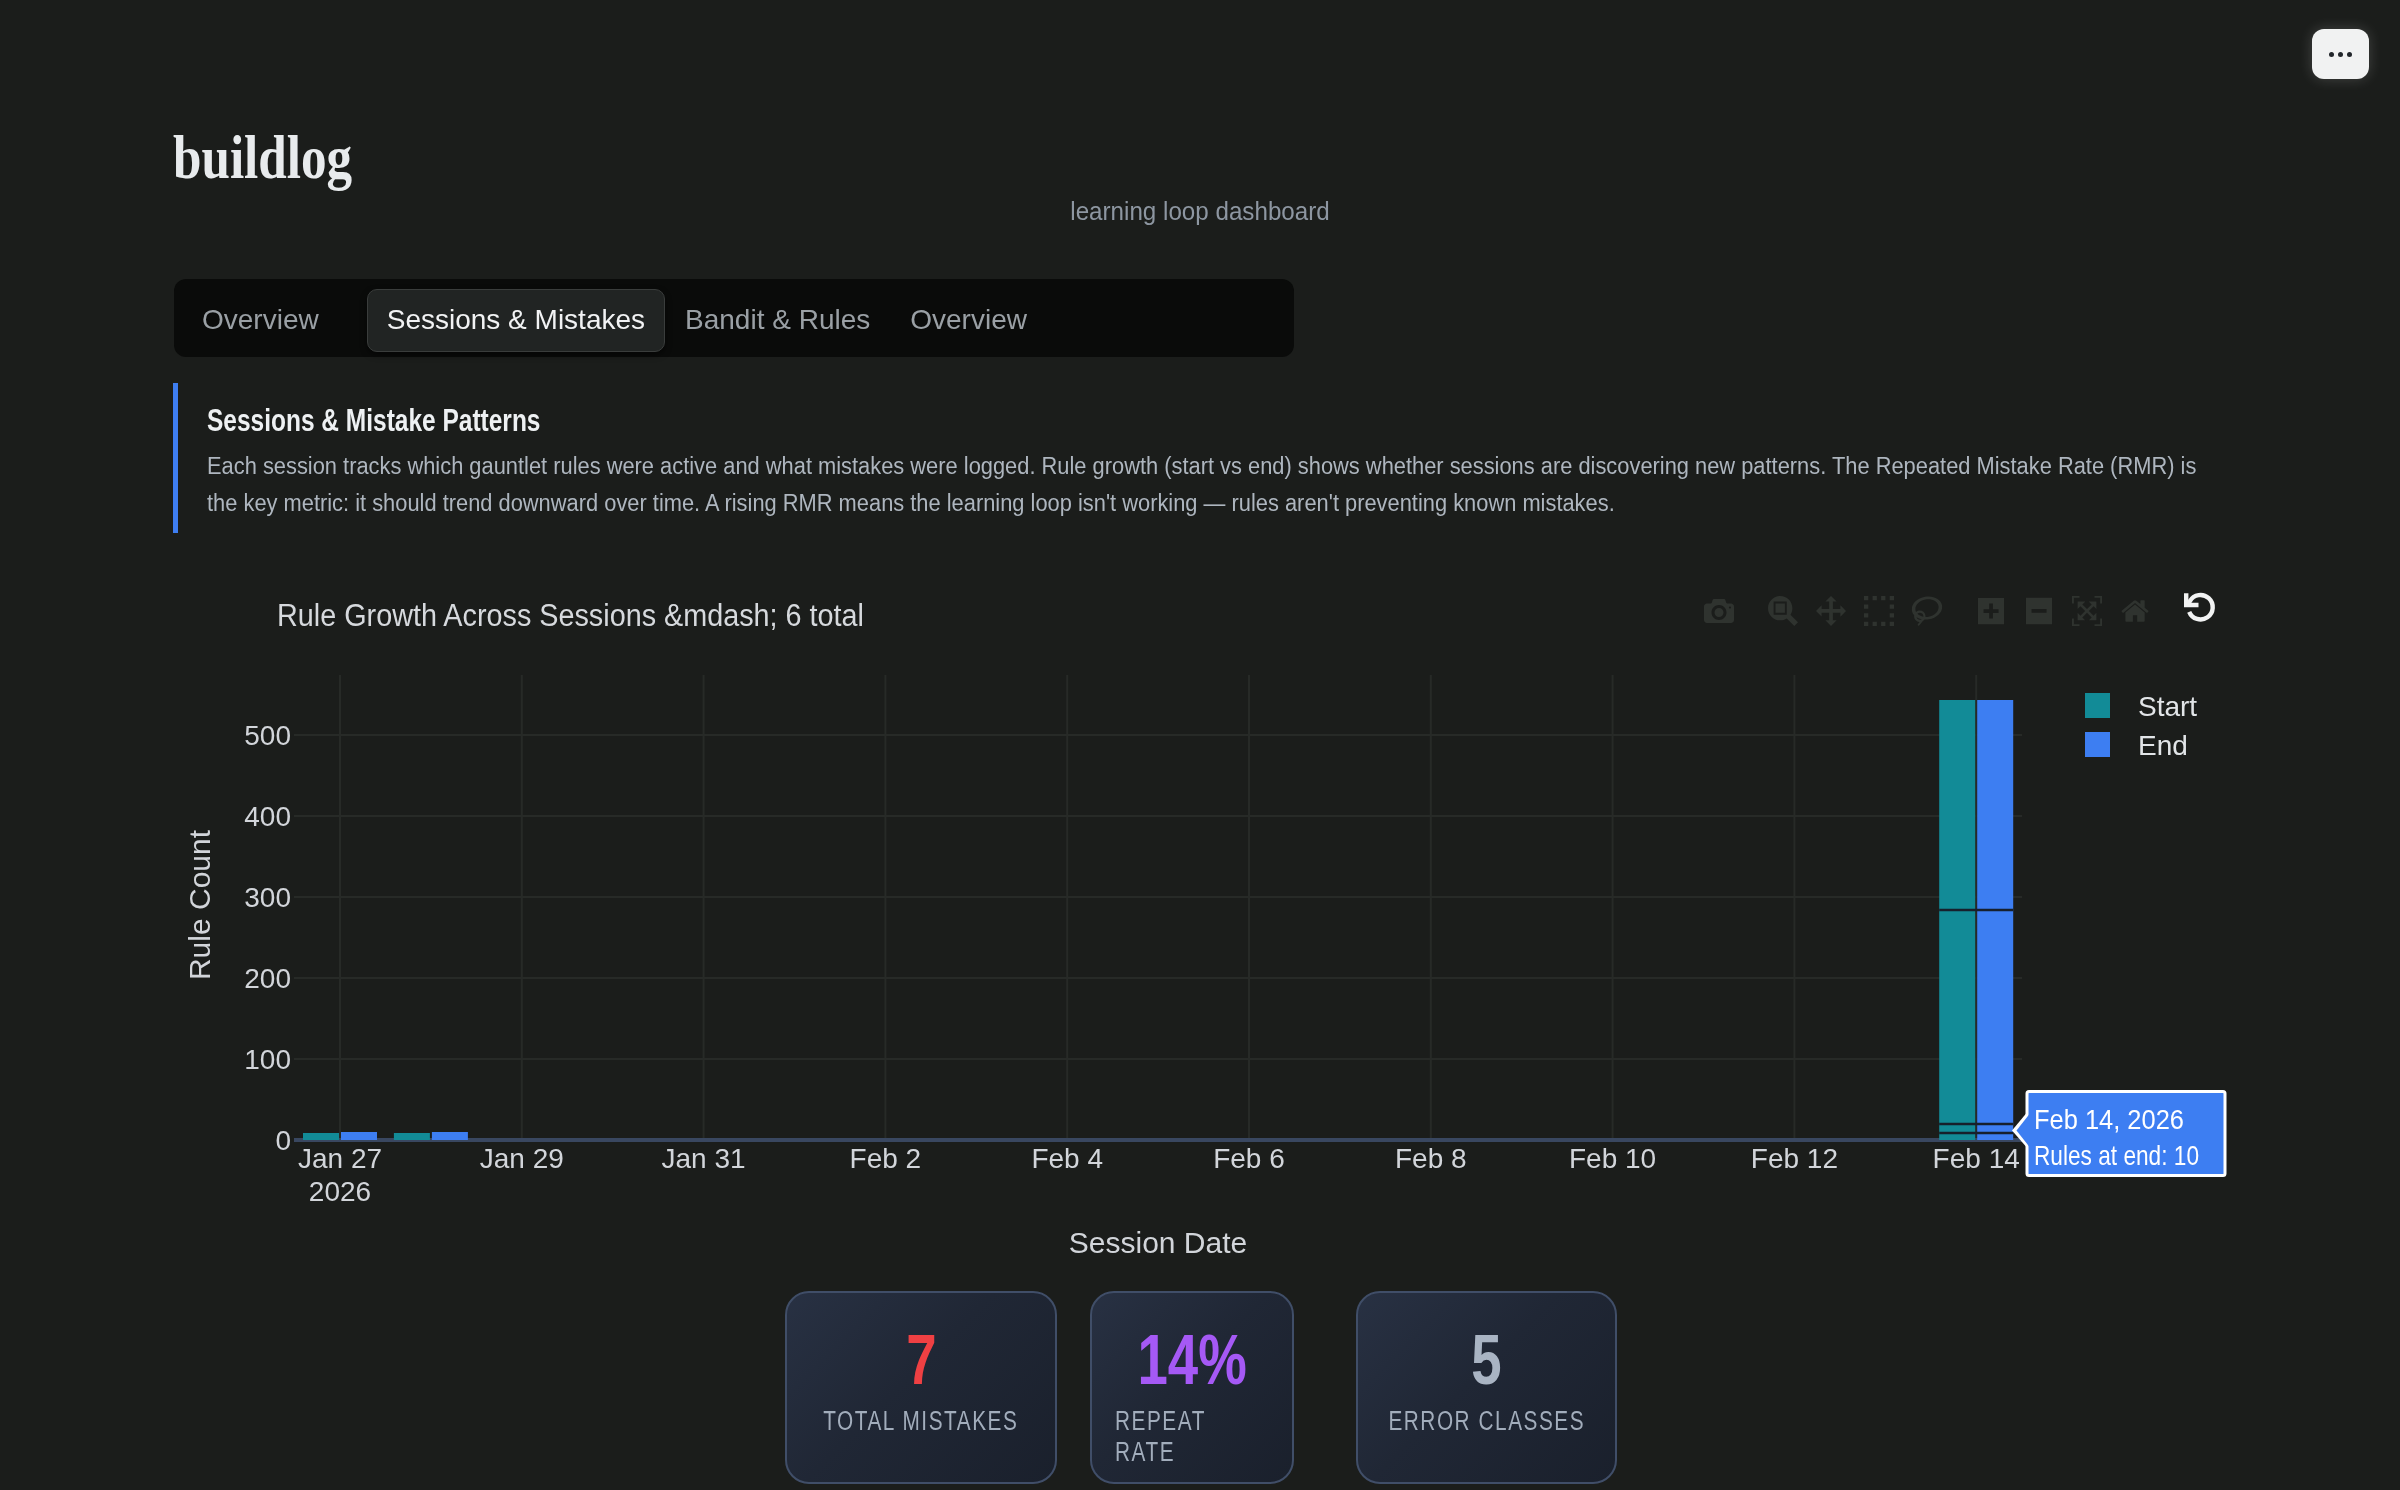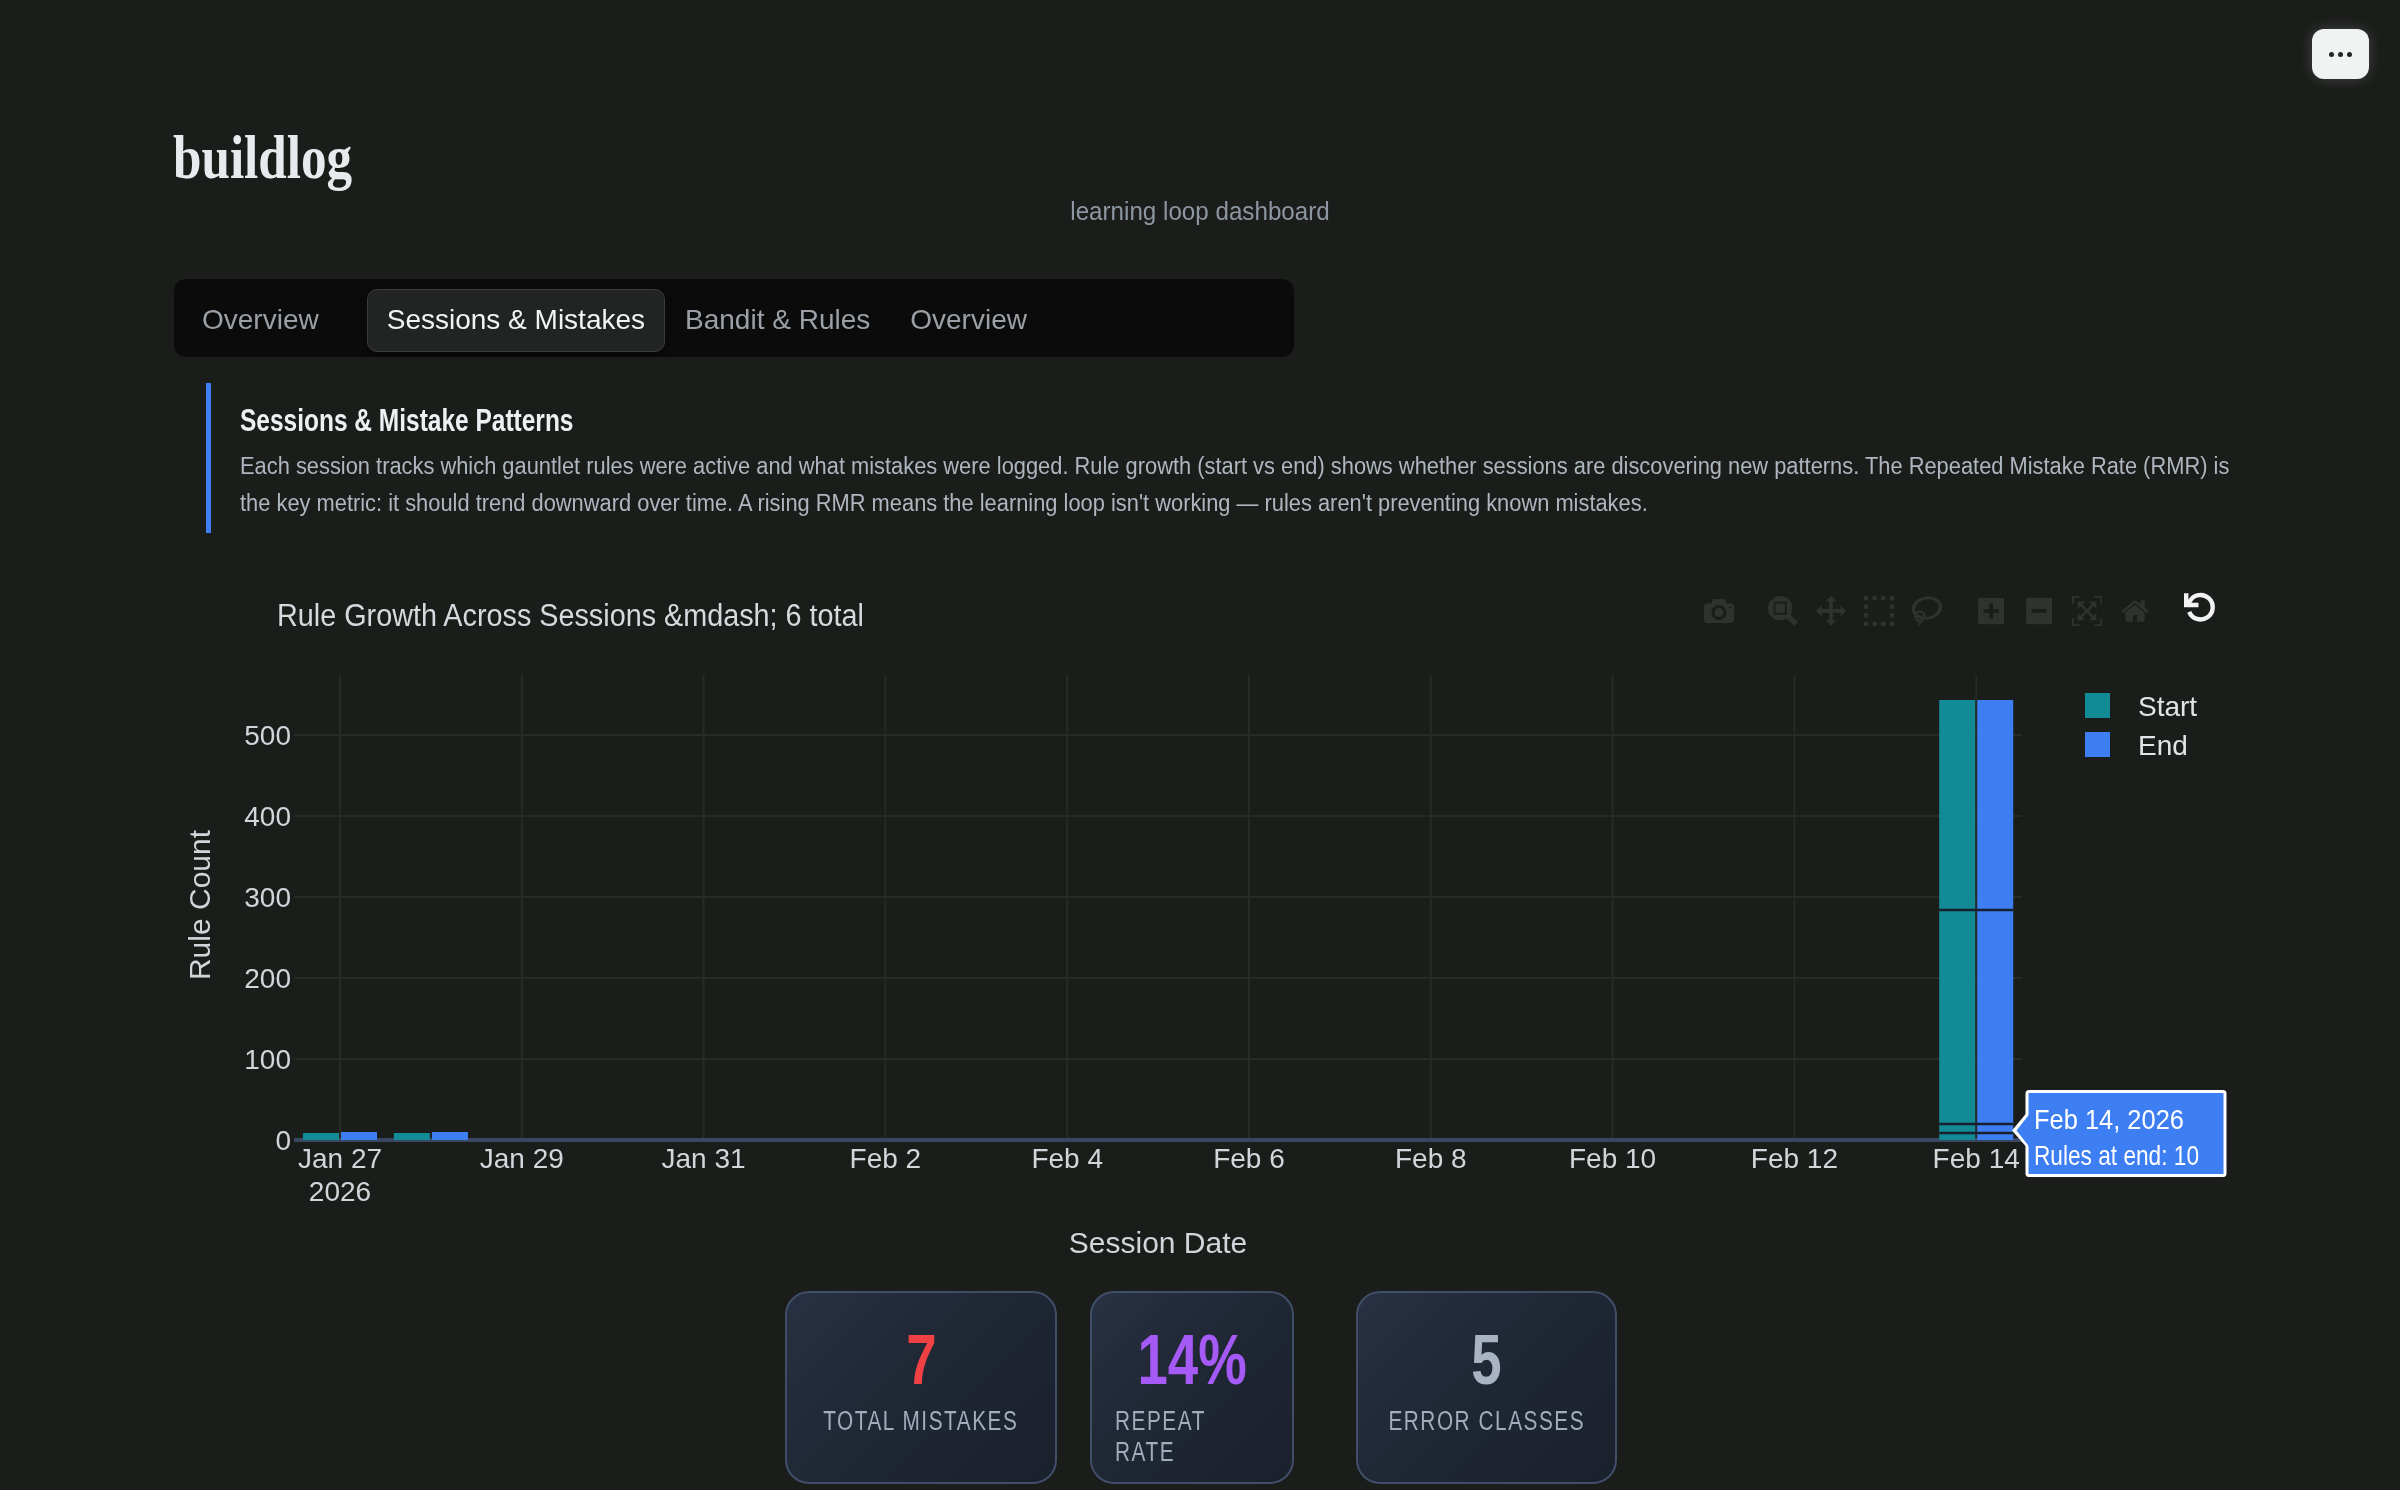--- a/index.html
+++ b/index.html
@@ -12,21 +12,21 @@
   #menuBtn i{width:5px;height:5px;border-radius:50%;background:#21252a;display:block;}
   #logo{left:173px;top:122px;font-family:"Liberation Serif", serif;font-weight:bold;
     font-size:62px;color:#e8ebed;transform:scaleX(0.825);transform-origin:0 0;}
   #subtitle{left:0;top:196px;width:2400px;text-align:center;font-size:26px;color:#8d96a1;transform:scaleX(0.93);}
   #tabbar{left:174px;top:279px;width:1120px;height:78px;background:#0a0b0a;border-radius:12px;
     display:flex;align-items:center;padding-left:8px;box-sizing:border-box;}
   .tab{position:relative;top:2px;font-size:28px;color:#9aa0a5;padding:0 20px;height:61px;display:flex;align-items:center;
     border-radius:10px;white-space:nowrap;}
   .tab.active{background:#212423;color:#f2f3f4;border:1px solid #3a3d3c;box-shadow:0 3px 6px rgba(0,0,0,.5);
     padding:0 19px;margin-left:28px;}
-  #section{left:173px;top:383px;width:2110px;height:150px;border-left:5px solid #3e7ef2;padding-left:29px;box-sizing:border-box;margin-left:33px;}
+  #section{left:173px;top:383px;width:2110px;height:150px;border-left:5px solid #3e7ef2;padding-left:29px;box-sizing:border-box;}
   #section h2{margin:20px 0 0 0;font-size:31px;color:#eef1f3;font-weight:bold;
     transform:scaleX(0.79);transform-origin:0 0;white-space:nowrap;}
   #section p{margin:9px 0 0 0;font-size:23.5px;line-height:37px;color:#aeb6bf;
     transform:scaleX(0.93);transform-origin:0 0;white-space:nowrap;}
   .card{top:1291px;height:193px;border-radius:24px;border:2px solid #404e68;box-sizing:border-box;
     background:linear-gradient(135deg,#283143 0%,#202735 45%,#1a202c 100%);
     display:flex;flex-direction:column;align-items:center;justify-content:flex-start;}
   .card .num{font-size:70px;font-weight:bold;line-height:50px;margin-top:42px;
     transform:scaleX(0.78);}
   .card .lbl{margin-top:21px;font-size:27px;letter-spacing:2px;color:#a2adbc;

